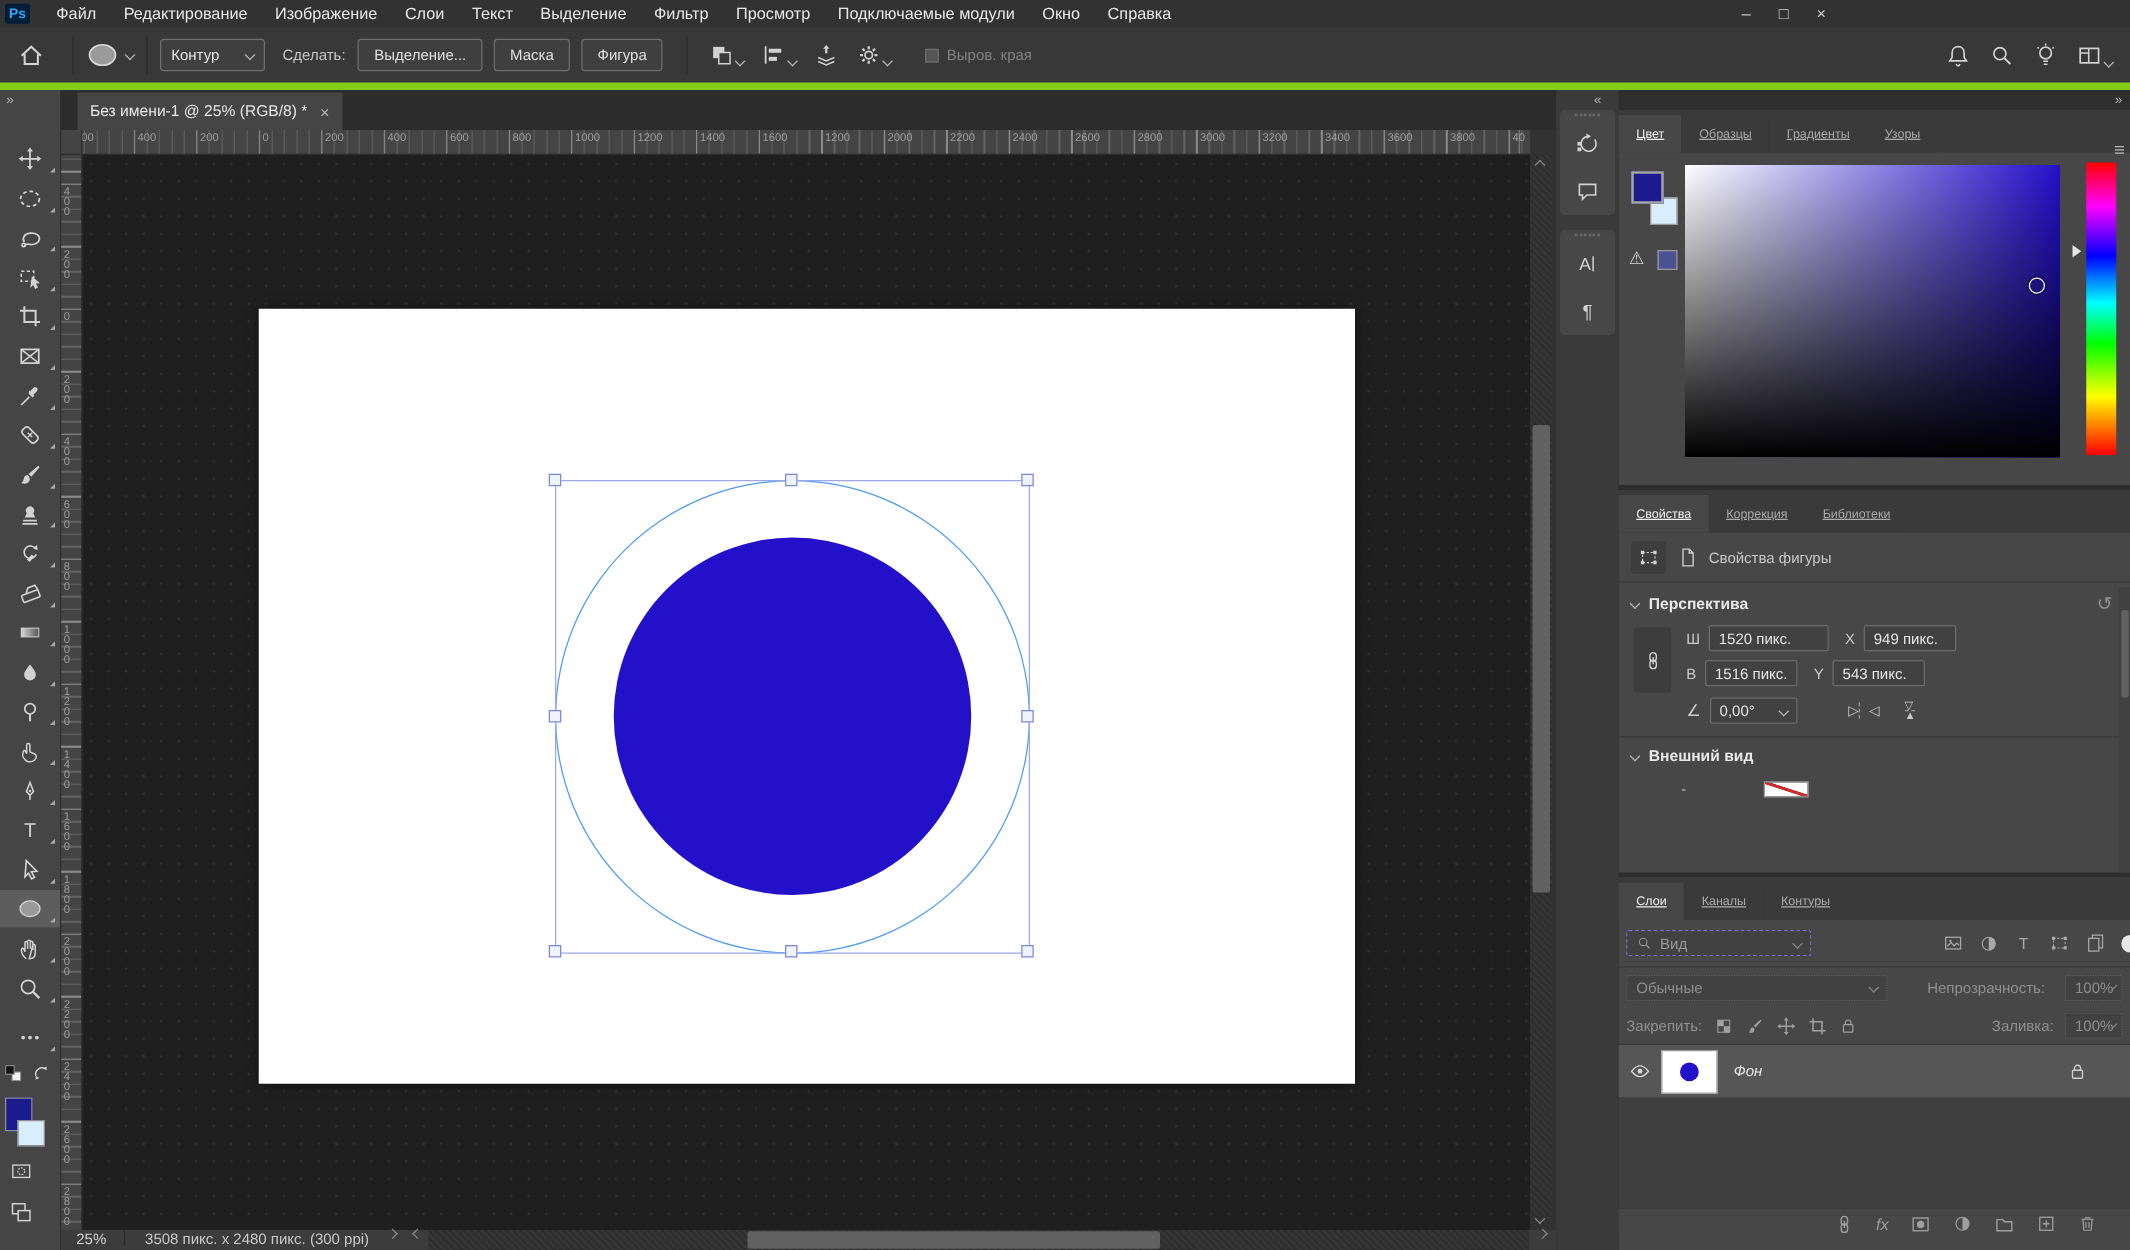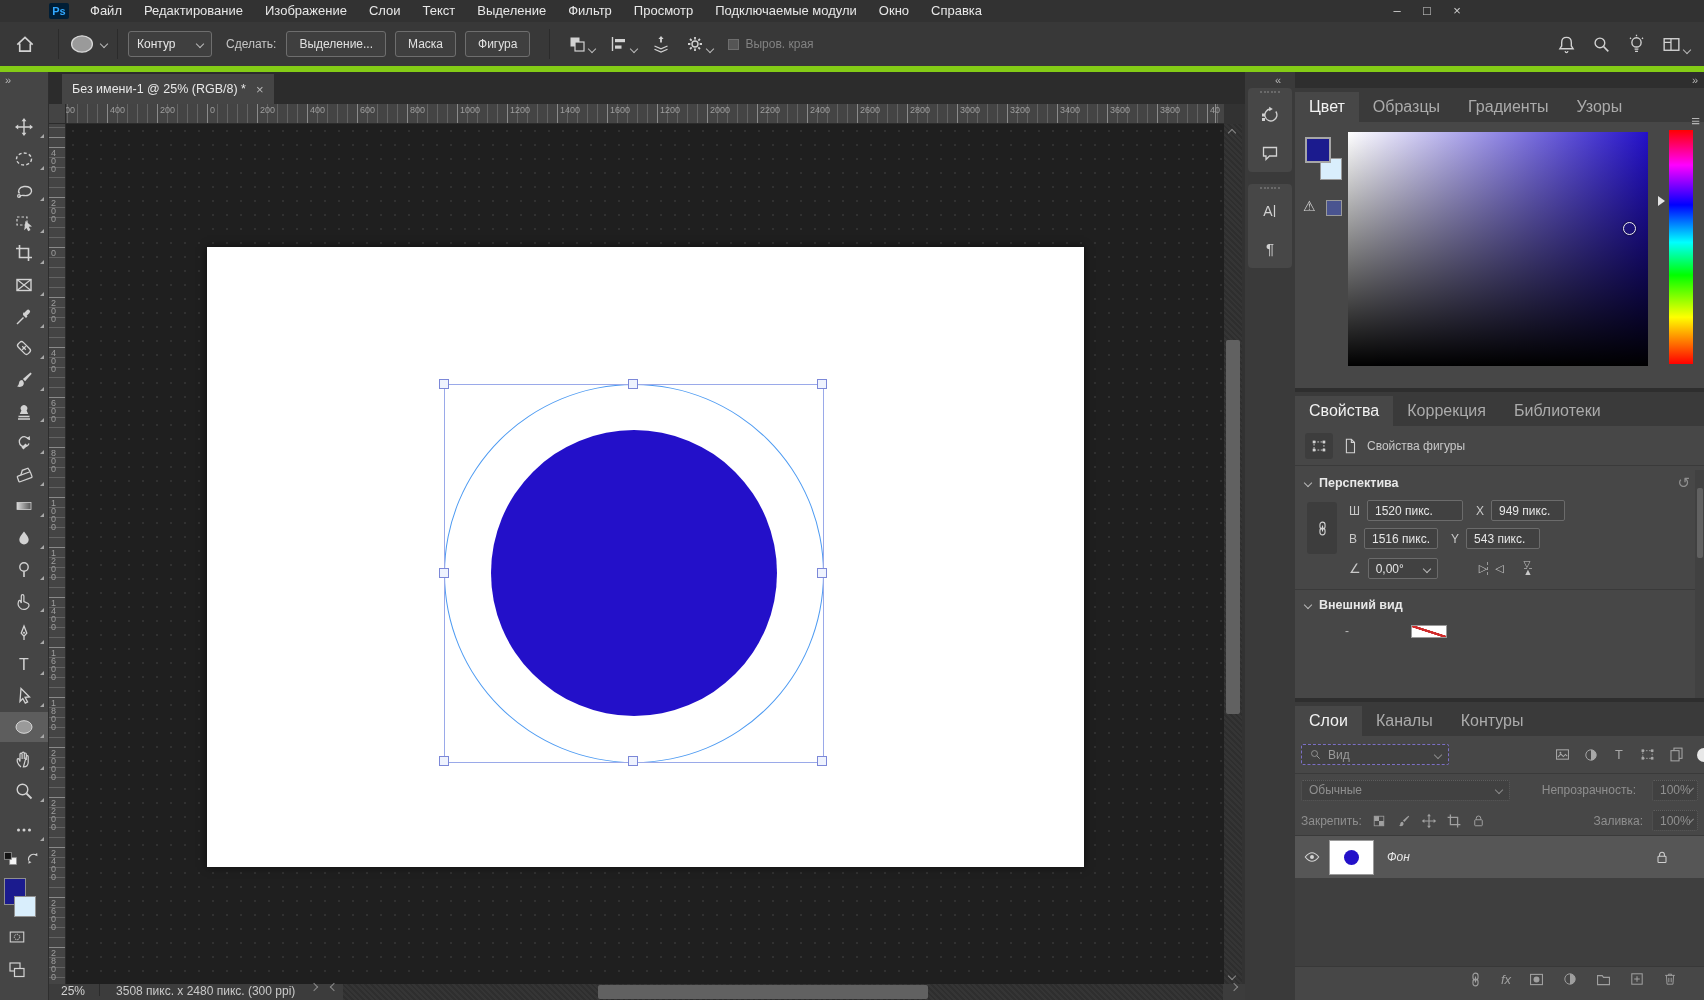--- a/index.html
+++ b/index.html
@@ -4,21 +4,21 @@
 <style>
   html,body{margin:0;padding:0;background:#1a1a1a;}
   *{box-sizing:border-box;font-family:"Liberation Sans",sans-serif;}
   #app{position:relative;width:1704px;height:1000px;overflow:hidden;background:#323232;color:#e2e2e2;font-size:12px;}
   .abs{position:absolute;}
   .row{display:flex;align-items:center;}
   svg.ic{display:block;color:#d2d2d2;}
   .chev{width:6px;height:6px;border-right:1.5px solid #b9b9b9;border-bottom:1.5px solid #b9b9b9;transform:rotate(45deg);display:inline-block;}
   .chev.dim{border-color:#8a8a8a;}
   
-  #titlebar{left:0;top:0;width:1472px;height:22px;background:#323232;display:flex;align-items:center;padding-left:45px;}
+  #titlebar{left:0;top:0;width:1472px;height:22px;background:#323232;display:flex;align-items:center;}
   #pslogo{width:20px;height:16px;margin:0 10px 0 4px;background:#001e36;color:#31a8ff;font-size:11px;font-weight:bold;display:flex;align-items:center;justify-content:center;border-radius:2px;}
   .menu-item{padding:0 11px;font-size:13px;color:#e8e8e8;line-height:22px;cursor:default;}
   .wbtn{width:30px;text-align:center;color:#cfcfcf;font-size:13px;line-height:22px;}
   
   #optionsbar{left:0;top:22px;width:1704px;height:50px;background:#383838;border-bottom:6px solid #84cc16;display:flex;align-items:center;}
   .ob-sep{width:1px;height:30px;background:#2b2b2b;margin:0 10px;}
   .ob-btn{height:26px;padding:0 12px;border:1px solid #6e6e6e;border-radius:3px;background:#3f3f3f;color:#e0e0e0;display:flex;align-items:center;margin-right:9px;font-size:12px;}
   .ob-combo{height:26px;border:1px solid #6e6e6e;border-radius:3px;background:#3f3f3f;color:#e6e6e6;display:flex;align-items:center;padding:0 8px;gap:10px;}
   .ob-lab{color:#c6c6c6;margin:0 10px 0 2px;}
   .ob-ic{margin:0 7px;display:flex;align-items:flex-end;gap:2px;}
@@ -57,21 +57,21 @@
   
   #dockstrip{left:1245px;top:72px;width:50px;height:928px;background:#3a3a3a;}
   .dockgroup{position:absolute;left:3px;width:44px;background:#474747;border-radius:4px;}
   .grip{height:8px;display:flex;align-items:center;justify-content:center;gap:1.5px;}
   .grip i{width:2px;height:2px;background:#6a6a6a;display:block;}
   .dockic{height:38px;display:flex;align-items:center;justify-content:center;color:#cfcfcf;}
   
   #panels{left:1295px;top:72px;width:409px;height:928px;background:#2e2e2e;}
   .panel{position:absolute;left:0;width:409px;background:#474747;}
   .ptabs{height:34px;background:#3a3a3a;display:flex;align-items:flex-end;}
-  .ptab{height:30px;padding:0 14px;display:flex;align-items:center;color:#ababab;font-size:16px;background:#3a3a3a;}
+  .ptab{height:30px;padding:0 14px;display:flex;align-items:center;color:#ababab;font-size:10px;background:#3a3a3a;text-decoration:underline;}
   .ptab.act{background:#474747;color:#f2f2f2;}
   .pmenu{position:absolute;right:4px;color:#b5b5b5;font-size:15px;top:8px;}
   .inp{height:21px;background:#414141;border:1px solid #6b6b6b;border-radius:2px;color:#e6e6e6;display:flex;align-items:center;padding:0 7px;font-size:12px;}
   .inp.dis{border:1px dotted #5d5d5d;color:#8f8f8f;}
   .seclab{font-weight:bold;color:#e8e8e8;font-size:12.5px;}
   .dimlab{color:#8f8f8f;}
   .fliptxt{color:#c9c9c9;font-size:11px;letter-spacing:-1px;}
   .swatchbox{border:1px solid #9a9a9a;}
   .hatch{background-image:repeating-linear-gradient(45deg,#353535 0 2px,#2e2e2e 2px 4px);}
 </style>
@@ -369,21 +369,21 @@
         <svg class="ic" width="20" height="20">
           <use href="#i-stack"></use>
         </svg>
       </div>
     <div class="ob-ic">
         <svg class="ic" width="20" height="20">
           <use href="#i-gear"></use>
         </svg>
         <span class="chev" style="margin-bottom:2px"></span>
       </div>
-    <div class="row grayed" style="gap:6px;margin-left:8px">
+    <div class="row grayed" style="gap:6px;margin-left:20px">
       <span style="width:11px;height:11px;border:1px solid #6e6e6e;display:inline-block;background:#555"></span>
       <span>Выров. края</span>
     </div>
     <div style="flex:1"></div>
     <div class="ob-ic">
         <svg class="ic" width="21" height="21">
           <use href="#i-bell"></use>
         </svg>
       </div>
     <div class="ob-ic">

